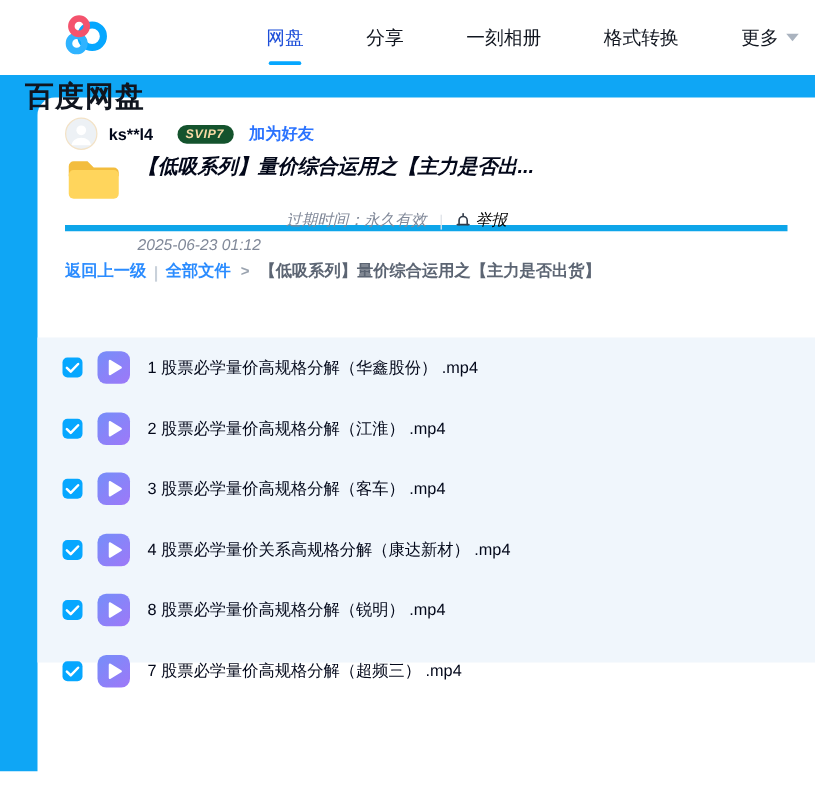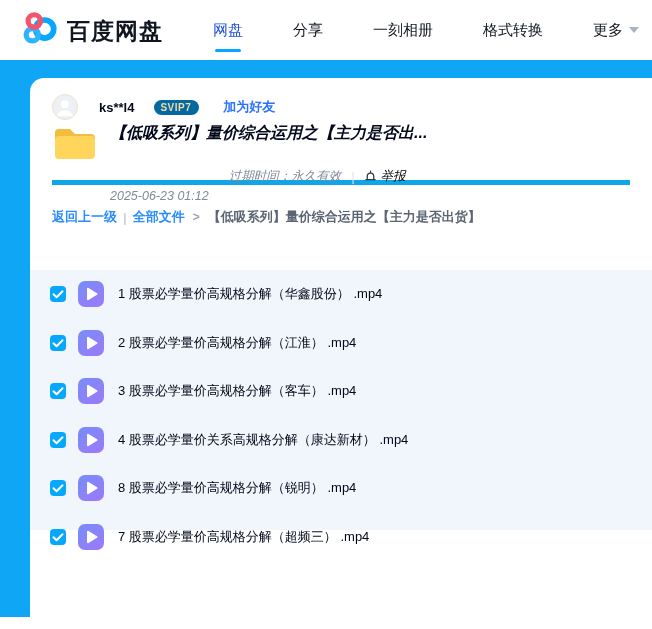--- a/index.html
+++ b/index.html
@@ -4,41 +4,41 @@
 <style>
   * { margin:0; padding:0; box-sizing:border-box; }
   html,body { width:652px; height:629px; }
   body {
     position:relative; overflow:hidden; background:#ffffff;
     font-family:"Liberation Sans","DejaVu Sans",sans-serif;
     color:#03081a;
   }
   
   .header { position:absolute; top:0; left:0; width:652px; height:60px; background:#fff; z-index:3; }
-  .logo { position:absolute; left:20px; top:10px; display:flex; align-items:center; gap:9px; cursor:pointer; }
+  .logo { position:absolute; left:20px; top:10px; display:flex; align-items:center; gap:9px; cursor:pointer;flex-direction:column; }
   .logo-text { font-size:23px; font-weight:bold; color:#10151f; letter-spacing:1px; }
   .nav { position:absolute; left:213px; top:0; height:60px; display:flex; align-items:center; }
   .nav-item { font-size:15px; color:#10151f; margin-right:50px; position:relative; cursor:pointer; white-space:nowrap; }
   .nav-item.active { color:#1d4ed8; font-weight:normal; }
   .nav-item.active::after { content:""; position:absolute; left:50%; transform:translateX(-50%);
     bottom:-12px; width:26px; height:3px; border-radius:2px; background:#06a7ff; }
   .caret { display:inline-block; width:0; height:0; margin-left:6px; vertical-align:2px;
     border-left:5px solid transparent; border-right:5px solid transparent; border-top:6px solid #aab3bf; }
   
   .banner { position:absolute; top:60px; left:0; width:652px; height:557px; background:#0fa6f5; z-index:1; }
   
   .card { position:absolute; top:78px; left:30px; width:622px; height:551px;
     background:#fff; border-top-left-radius:14px; z-index:2; }
   
-  .owner { position:absolute; top:16px; left:22px; height:26px; display:flex; align-items:center;gap:12px; }
+  .owner { position:absolute; top:16px; left:22px; height:26px; display:flex; align-items:center; }
   .avatar { width:26px; height:26px; border-radius:50%; background:#edf1f5; border:1px solid #f3e2c6;
     display:flex; align-items:center; justify-content:center; overflow:hidden; }
   .owner-name { font-size:13px; font-weight:bold; color:#03081a; margin-left:9px; }
-  .vip-badge { margin-left:8px; background:#0369a1; color:#f6d9a4; font-size:10px; font-weight:bold;
-    padding:2px 8px 2px 6px; border-radius:9px; letter-spacing:.5px; }
+  .vip-badge { margin-left:20px; background:#14532d; color:#f6d9a4; font-size:10px; font-weight:bold;
+    font-style:italic; padding:2px 8px 2px 6px; border-radius:9px; letter-spacing:.5px; }
   .add-friend { margin-left:12px; font-size:13px; font-weight:bold; color:#2b73ff; cursor:pointer; }
   
   .share { position:absolute; top:41px; left:22px; width:578px; height:66px; border-bottom:5px solid #0ea5e9;font-style:italic; }
   .folder-icon { position:absolute; left:0; top:4px; }
   .share-title { position:absolute; left:58px; top:4px; width:340px; font-size:16px; font-weight:bold;
     color:#03081a; white-space:nowrap; overflow:hidden; }
   .share-meta { position:absolute; left:58px; top:31px; display:flex; align-items:center;
     font-size:12.5px; color:#818999; white-space:nowrap; }
   .share-date { margin-right:20px;margin-top:39px; }
   .meta-divider { color:#dfe3e8; margin:0 10px; }

